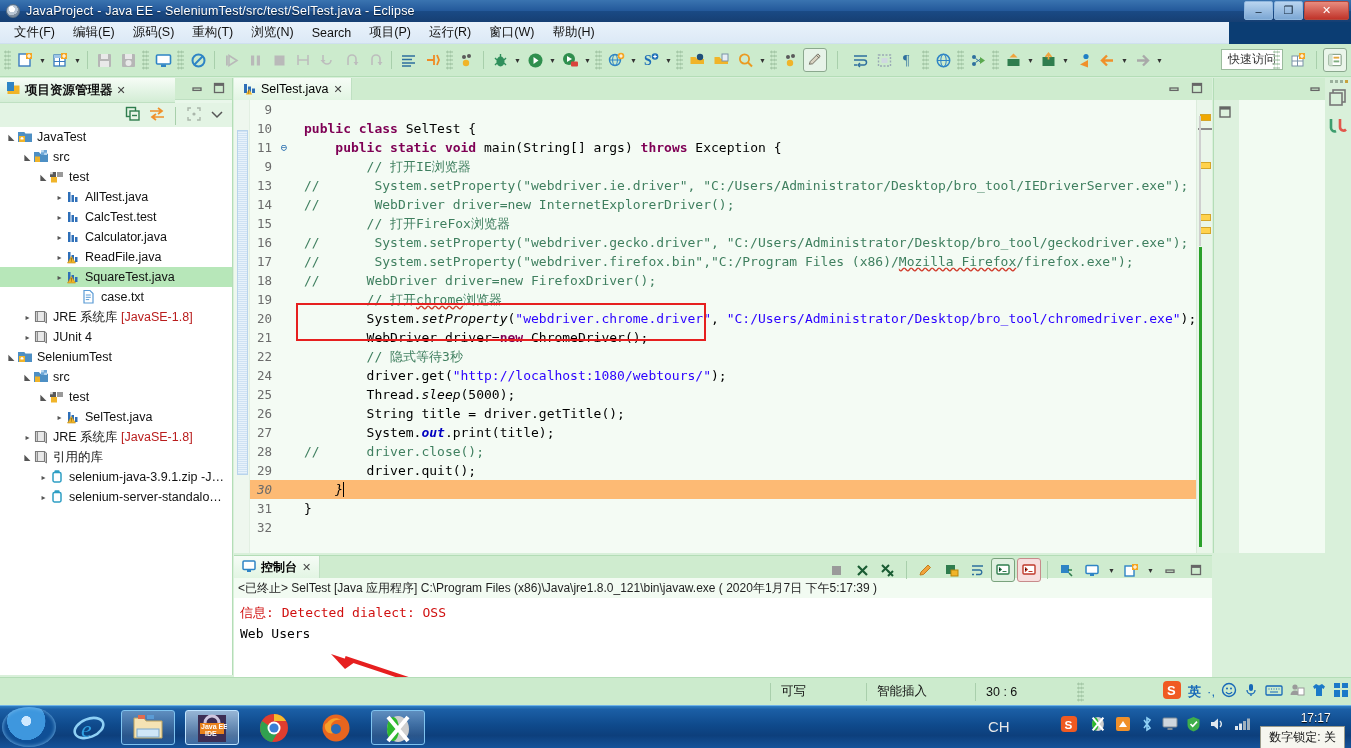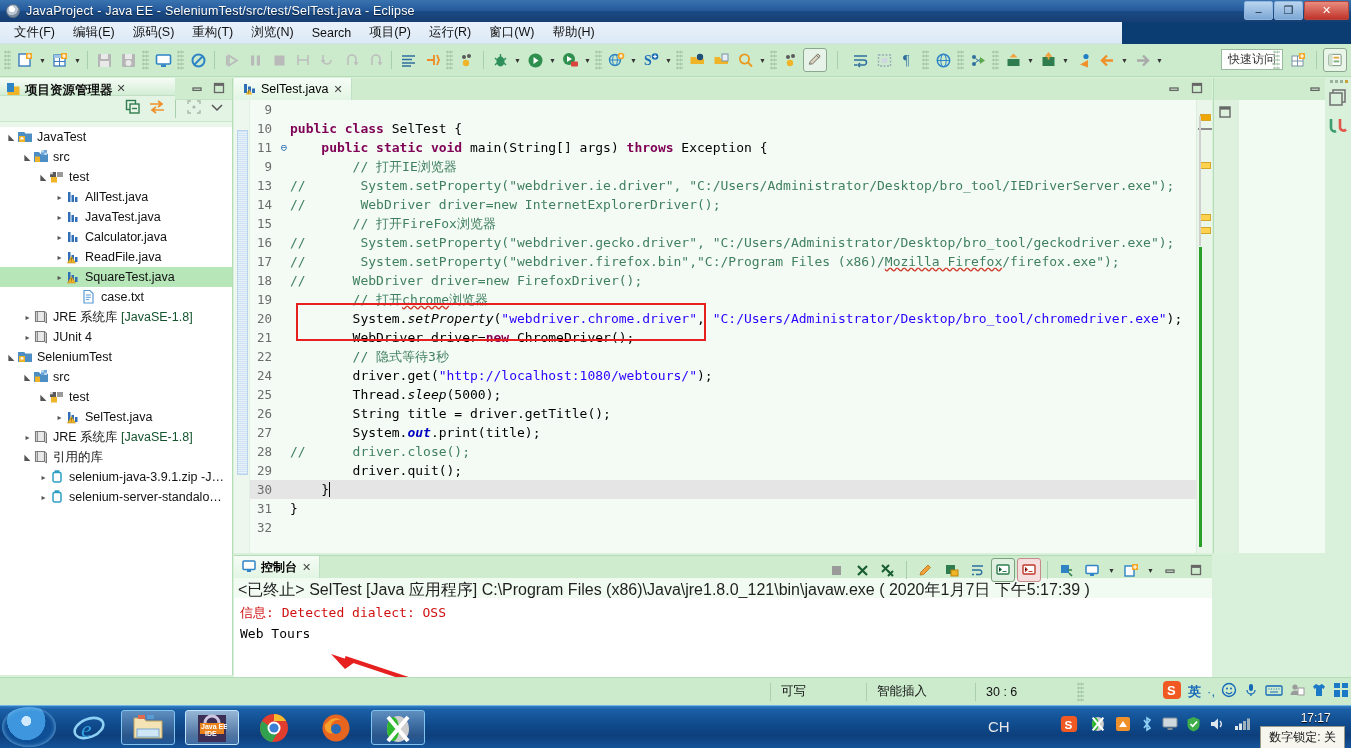--- a/index.html
+++ b/index.html
@@ -28,21 +28,21 @@
   .winbtns{ position:absolute; right:2px; top:1px; display:flex; gap:1px; }
   .winbtn{
     width:29px;height:19px; border:1px solid #8fb6dd; border-radius:2px;
     background:linear-gradient(180deg,#b9d4ef,#7ca7d4);
     color:#123; font-size:11px; display:flex;align-items:center;justify-content:center;
   }
   .winbtn.close{ width:45px; background:linear-gradient(180deg,#e98c7f,#c0342a); color:#fff; border-color:#b4473c;}
 
   
   .menubar{
-    position:absolute; left:0; top:22px; width:1122px; height:22px;
+    position:absolute; left:0; top:22px; width:1229px; height:22px;
     background:linear-gradient(180deg,#e9f2fb,#dce9f6);
     border-bottom:1px solid #cfe0ef;
     display:flex; align-items:center; padding-left:6px; gap:2px;
   }
   .menubar .mi{ padding:2px 8px; font-size:12.5px; color:#111; white-space:nowrap; }
 
   
   .toolbar{
     position:absolute; left:0; top:44px; width:1351px; height:33px;
     background:#ccebcd; border-bottom:1px solid #b4ddb7;
@@ -63,56 +63,56 @@
   
   .body{
     position:absolute; left:0; top:77px; width:1351px; height:600px;
     background:#d9f0da;
   }
 
   
   .leftview{ position:absolute; left:0; top:1px; width:233px; height:597px; background:#e9f7ea;
              border-right:1px solid #b4ddb7; }
   .viewtab{
-    height:18px; display:flex;align-items:flex-start; gap:4px; padding:4px 6px;
+    height:18px; display:flex;align-items:center; gap:4px; padding:12px 6px;
     background:linear-gradient(180deg,#f6fcf6,#d3edd5);
     border-bottom:1px solid #bfe0c2; width:175px;
   }
   .viewtab .lbl{ font-size:12.5px; color:#111; font-weight:600;}
   .viewtab .x{ font-size:11px; color:#444; }
   .viewtabrest{ position:absolute; left:175px; top:0; right:0; height:22px;
                 background:#cfeccf; border-bottom:1px solid #bfe0c2;}
   .viewtabrest .mini{ position:absolute; right:6px; top:4px; display:flex; gap:8px;}
   .viewtool{ height:26px; display:flex;align-items:center; justify-content:flex-end; gap:8px;
              padding-right:8px; background:#e3f4e4; border-bottom:1px solid #cbe7cd;}
   .tree{ position:absolute; top:49px; left:0; right:0; bottom:0; background:#fff; overflow:hidden;}
   .row{ height:20px; display:flex; align-items:center; font-size:12.5px; color:#111; white-space:nowrap;}
   .row.sel{ background:#b7e7b9; }
   .arrow{ width:11px; text-align:center; color:#555; font-size:8px; flex:none;}
   .ico{ width:17px; height:16px; flex:none; margin-right:3px; position:relative;}
-  .dim{ color:#14532d;}
+  .dim{ color:#b91c1c;}
 
   
   .editor{ position:absolute; left:234px; top:1px; width:978px; height:475px; background:#f2fbf2;}
   .etabs{ height:22px; background:#cfeccf; position:relative;}
   .etab{ position:absolute; left:0;top:0; height:22px; display:flex;align-items:center;gap:5px;
          padding:0 8px; background:linear-gradient(180deg,#f6fcf6,#e2f5e3); border-right:1px solid #bfe0c2;}
   .etab .lbl{ font-size:12.5px;}
   .emini{ position:absolute; right:8px; top:4px; display:flex; gap:9px;}
   .code{ position:absolute; top:22px; left:0; right:0; bottom:0; background:#f4fbf4; overflow:hidden;}
   .gutter{ position:absolute; left:0;top:0;bottom:0;width:16px; background:#eef7ee; border-right:1px solid #e2efe2;}
   .gutter .bar{position:absolute;left:3px;top:30px;width:11px;height:345px;
     background:repeating-linear-gradient(180deg,#cfe2f3 0 1px,#e8f2fb 1px 2px); border:1px solid #b9d4ec;}
   .lines{ position:absolute; left:16px; top:0; right:16px; bottom:0;
           font-family:"DejaVu Sans Mono", monospace; font-size:13px; line-height:19px;}
   .ln{ position:relative; height:19px; white-space:pre; display:flex; }
   .ln .no{ width:28px; color:#6b6b6b; text-align:right; flex:none; font-size:12.5px; padding-right:6px;}
   .ln .mk{ width:12px; flex:none; text-align:center; font-size:11px; color:#2b6fb0;}
-  .ln .tx{ flex:1; }
-  .hl{ background:#e5e5e5;}
+  .ln .tx{ flex:1;margin-left:14px; }
+  .hl{ background:#fdba74;font-style:italic;}
   .kw{ color:#7f0055; font-weight:bold;}
   .str{ color:#2a00ff;}
   .cm{ color:#3f7f5f;}
   .fld{ color:#0000c0; font-style:italic; font-weight:bold;text-align:right;}
   .mth{ font-style:italic;}
   .wavy{ text-decoration: underline wavy #d03a2a; text-decoration-skip-ink:none;}
   .redbox{ position:absolute; border:2.5px solid #e61f1f; pointer-events:none;}
 
   .ruler{ position:absolute; right:0; top:0; width:16px; bottom:0; background:#eaf6ea; border-left:1px solid #dcecdc;}
   .mark{ position:absolute; left:3px; width:11px; height:7px; background:#ffd24d; border:1px solid #d4a62a;}
@@ -126,21 +126,21 @@
   .rv2body{ position:absolute;top:22px;left:0;right:0;bottom:0;background:#f2fbf2;}
   .farright{ position:absolute; left:1325px; top:1px; width:26px; height:475px; background:#d9f0da;}
 
   
   .console{ position:absolute; left:234px; top:478px; width:978px; height:199px; background:#f2fbf2;
             border-top:1px solid #b4ddb7;}
   .ctabs{ height:22px; background:#cfeccf; position:relative;}
   .ctab{ position:absolute; left:0; top:0; height:22px; display:flex; align-items:center; gap:5px;
          padding:0 8px; background:linear-gradient(180deg,#f6fcf6,#e2f5e3); border-right:1px solid #bfe0c2;}
   .ctools{ position:absolute; right:4px; top:2px; display:flex; align-items:center; gap:2px;}
-  .cinfo{ height:36px; font-size:16px; color:#1f1f1f; padding:2px 4px 0 4px; background:#f2fbf2;
+  .cinfo{ height:36px; font-size:12px; color:#1f1f1f; padding:2px 4px 0 4px; background:#f2fbf2;
           border-bottom:1px solid #dfeedf; white-space:nowrap;}
   .cout{ position:absolute; top:42px;left:0;right:0;bottom:0; background:#fff;
          font-family:"DejaVu Sans Mono", monospace; font-size:13px; line-height:21px; padding:4px 6px;}
   .cred{ color:#d01010;}
   .arrowgfx{ position:absolute; }
 
   
   .status{
     position:absolute; left:0; top:677px; width:1351px; height:28px;
     background:#ccebcd; border-top:1px solid #b4ddb7;
@@ -569,21 +569,21 @@
                 <path d="M3 13V3h2.5v10zM6.5 13V6h2.5v7zM10 13V8h2.5v5z" fill="#2e6fb8"></path>
               </svg></span>
             <span>AllTest.java</span>
           </div>
           <div class="row">
             <span style="width: 54px; flex: 0 0 auto;"></span>
             <span class="arrow">▸</span>
             <span class="ico"><svg width="16" height="15" viewBox="0 0 16 15">
                 <path d="M3 13V3h2.5v10zM6.5 13V6h2.5v7zM10 13V8h2.5v5z" fill="#2e6fb8"></path>
               </svg></span>
-            <span>JavaTest.java</span>
+            <span>CalcTest.test</span>
           </div>
           <div class="row">
             <span style="width: 54px; flex: 0 0 auto;"></span>
             <span class="arrow">▸</span>
             <span class="ico"><svg width="16" height="15" viewBox="0 0 16 15">
                 <path d="M3 13V3h2.5v10zM6.5 13V6h2.5v7zM10 13V8h2.5v5z" fill="#2e6fb8"></path>
               </svg></span>
             <span>Calculator.java</span>
           </div>
           <div class="row">
@@ -927,21 +927,21 @@
               <svg width="14" height="12" viewBox="0 0 14 12">
                 <rect x="2.5" y="1.5" width="9" height="9" fill="none" stroke="#666" stroke-width="1.3"></rect>
                 <rect x="2.5" y="1.5" width="9" height="2.4" fill="#666"></rect>
               </svg>
             </span>
         </div>
       </div>
       <div class="cinfo">&lt;已终止&gt; SelTest [Java 应用程序] C:\Program Files (x86)\Java\jre1.8.0_121\bin\javaw.exe ( 2020年1月7日 下午5:17:39 )</div>
       <div class="cout" id="console-out">
           <div class="cred">信息: Detected dialect: OSS</div>
-          <div>Web Tours</div>
+          <div>Web Users</div>
         </div>
       <svg class="arrowgfx" style="left:95px;top:96px;" width="120" height="42" viewBox="0 0 120 42">
         <path d="M118 40 L16 6" stroke="#e61f1f" stroke-width="4"></path>
         <path d="M2 2 L26 10 L16 17 Z" fill="#e61f1f"></path>
       </svg>
     </div>
   </div>
 
   <div class="status">
     <div style="width:760px"></div>

